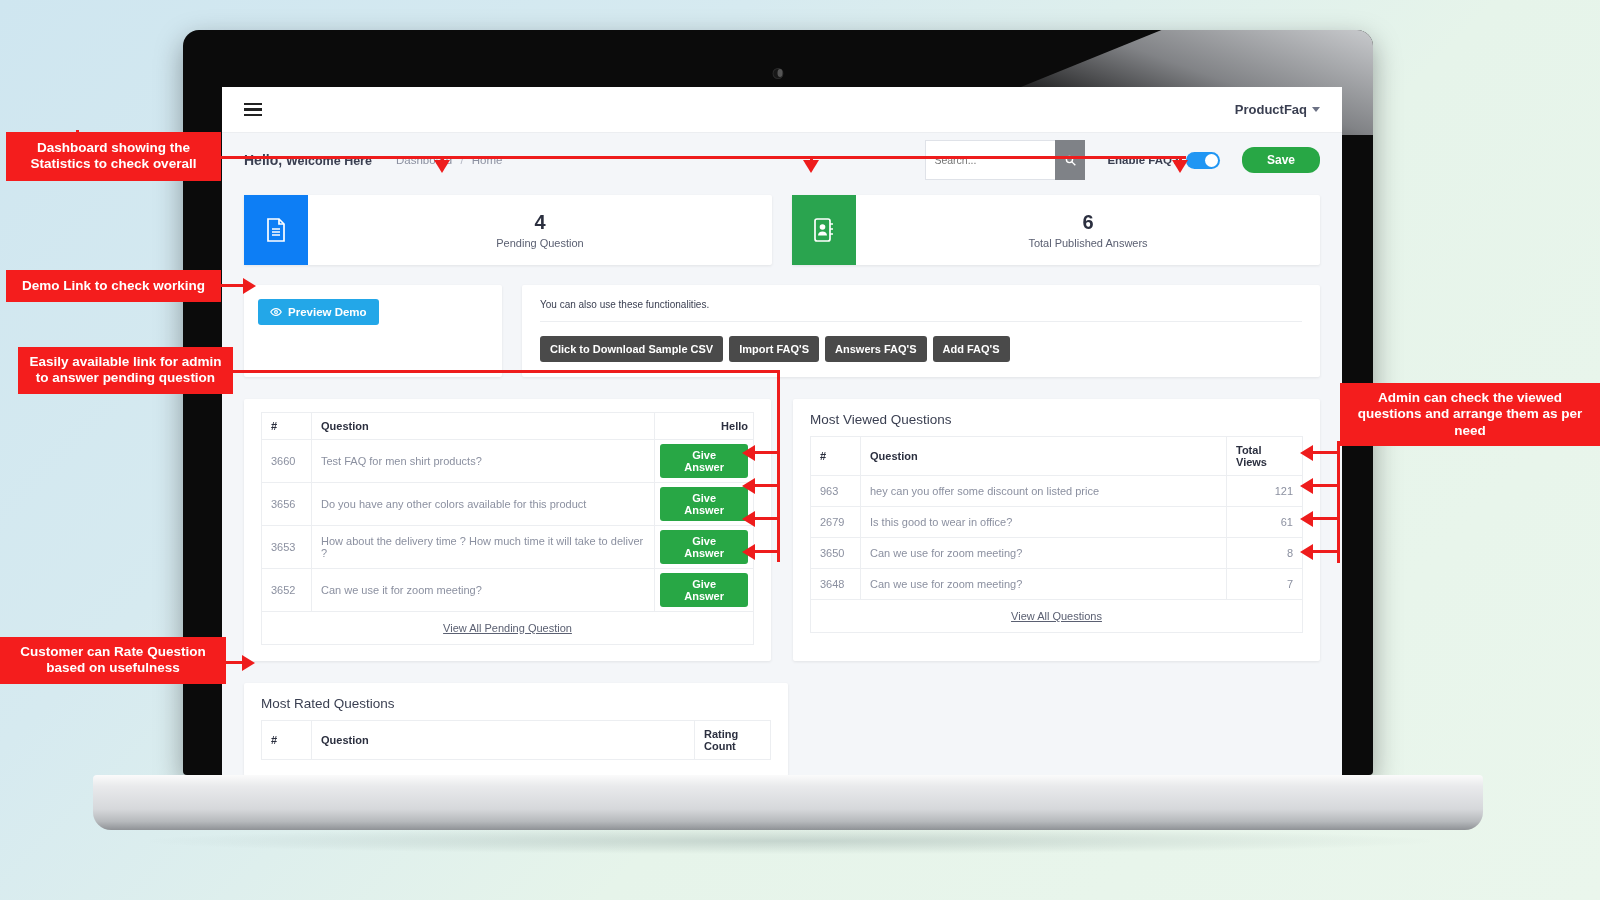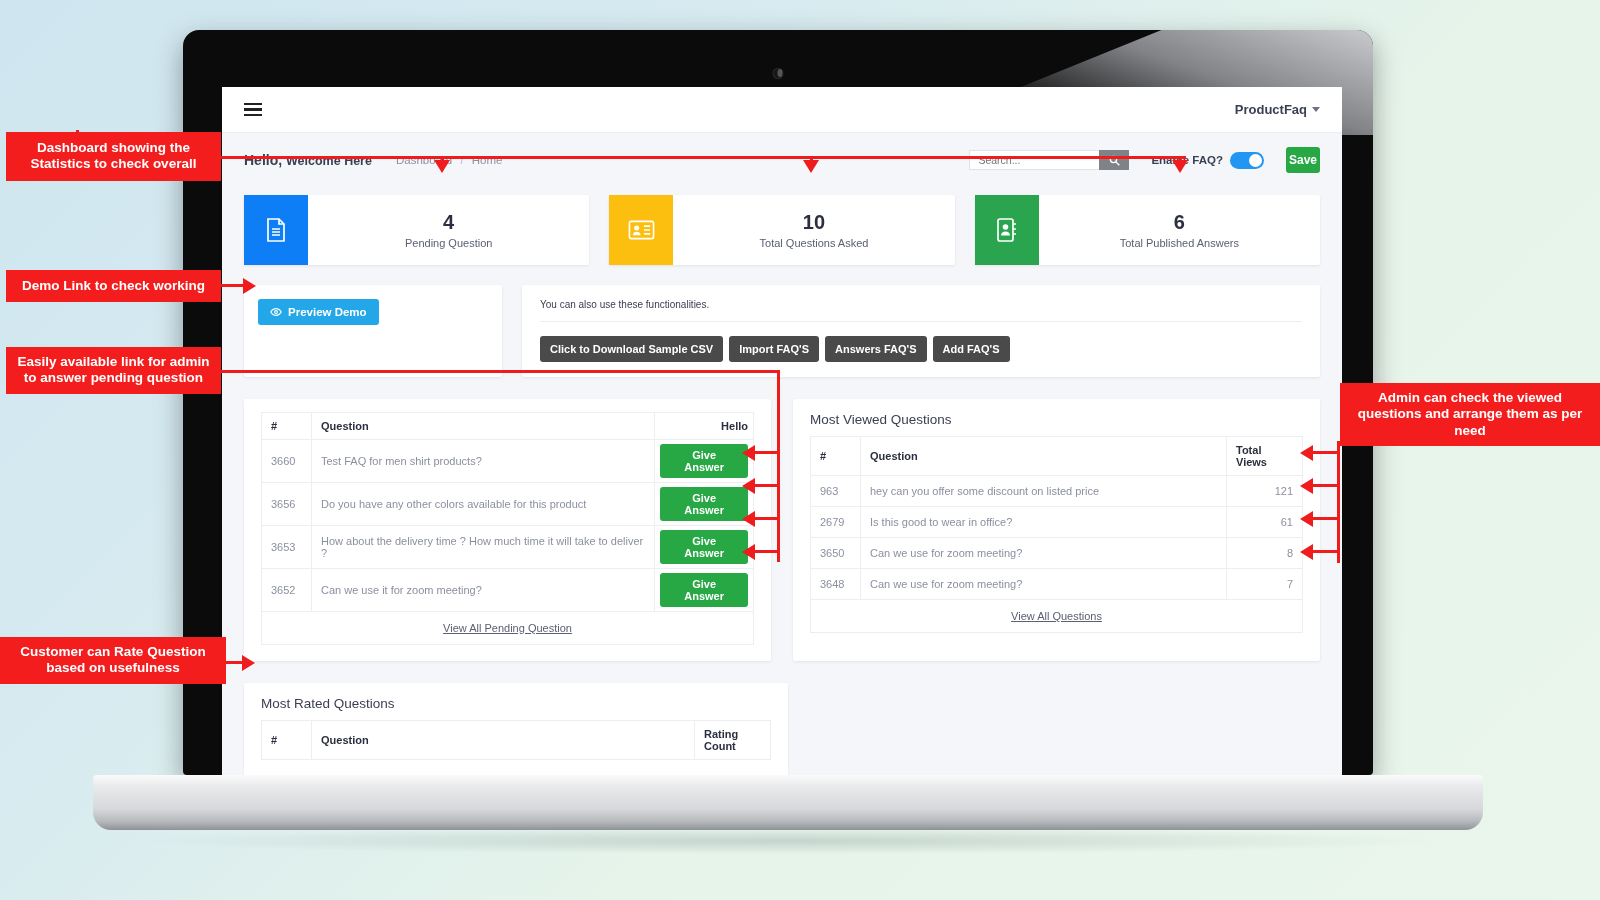--- a/index.html
+++ b/index.html
@@ -50,27 +50,27 @@
   #brand { font-size:13px; color:#3a3f51; font-weight:600; display:flex; align-items:center; gap:5px; }
   .caret-dn { width:0;height:0;border-left:4px solid transparent;border-right:4px solid transparent;border-top:5px solid #6c7184; display:inline-block; }
   
   #subheader { height:54px; background:#f4f6f9; display:flex; align-items:center; padding:0 22px; gap:14px; }
   #greeting { font-size:14px; color:#3a3f51; }
   #greeting b { font-weight:700; }
   #greeting .wel { font-weight:700; font-size:12.5px; }
   #breadcrumb { font-size:11.5px; color:#8b90a0; margin-left:10px; }
   #breadcrumb .sep { margin:0 5px; color:#b4b8c4; }
   #header-right { margin-left:auto; display:flex; align-items:center; gap:22px; }
-  #search-wrap { display:flex; height:20px;justify-content:center; }
+  #search-wrap { display:flex; height:40px;justify-content:center; }
   #search-input { width:130px; border:1px solid #dfe2e8; border-right:none; background:#fff; font-size:10.5px; padding:0 8px; color:#555; outline:none; }
   #search-btn { width:30px; background:#7f8287; border:none; color:#fff; font-size:11px; cursor:pointer; display:flex; align-items:center; justify-content:center; }
   #enable-wrap { display:flex; align-items:center; gap:7px; font-size:11.5px; color:#3a3f51; font-weight:600; }
   .switch { width:34px; height:17px; border-radius:9px; background:#2196f3; position:relative; cursor:pointer; }
   .switch::after { content:""; position:absolute; right:2px; top:2px; width:13px; height:13px; border-radius:50%; background:#fff; }
-  #save-btn { background:#28a745; color:#fff; border:none; font-size:12px; font-weight:600; padding:6px 3px; border-radius:3px; cursor:pointer; }
+  #save-btn { background:#28a745; color:#fff; border:none; font-size:12px; font-weight:600; padding:6px 25px; border-radius:12px; cursor:pointer; }
   
   #content { padding:8px 22px 0 22px; }
   
   #stats-row { display:flex; gap:20px; }
   .stat-card { flex:1; background:#fff; height:70px; display:flex; align-items:stretch; box-shadow:0 1px 3px rgba(0,0,0,.08); border-radius:2px; }
   .stat-icon { width:64px; display:flex; align-items:center; justify-content:center; color:#fff; }
   .stat-body { flex:1; display:flex; flex-direction:column; align-items:center; justify-content:center; gap:3px; }
   .stat-num { font-size:20px; font-weight:700; color:#2b2f3f; }
   .stat-lbl { font-size:11px; color:#5b6072; }
   
@@ -170,36 +170,20 @@
                   <line x1="8" y1="15" x2="16" y2="15"></line>
                   <line x1="8" y1="18" x2="16" y2="18"></line>
               </svg>
             </div>
             <div class="stat-body">
               <div class="stat-num">4</div>
               <div class="stat-lbl">Pending Question</div>
             </div>
           </div>
 
-          <div class="stat-card">
-            <div class="stat-icon" style="background:#fcbf10">
-              <svg width="27" height="22" viewBox="0 0 28 22" fill="none" stroke="#fff" stroke-width="1.7">
-                <rect x="1.5" y="2" width="25" height="18" rx="2"></rect>
-                <circle cx="9" cy="9" r="2.6" fill="#fff" stroke="none"></circle>
-                <path d="M5 16.5c0-2.4 1.8-3.6 4-3.6s4 1.2 4 3.6z" fill="#fff" stroke="none"></path>
-                <line x1="16.5" y1="7" x2="23" y2="7"></line>
-                  <line x1="16.5" y1="11" x2="23" y2="11"></line>
-                  <line x1="16.5" y1="15" x2="23" y2="15"></line>
-              </svg>
-            </div>
-            <div class="stat-body">
-              <div class="stat-num">10</div>
-              <div class="stat-lbl">Total Questions Asked</div>
-            </div>
-          </div>
 
           <div class="stat-card">
             <div class="stat-icon" style="background:#2aa44f">
               <svg width="22" height="26" viewBox="0 0 22 26" fill="none" stroke="#fff" stroke-width="1.7">
                 <rect x="2" y="2" width="15" height="22" rx="2"></rect>
                 <circle cx="9.5" cy="10" r="2.8" fill="#fff" stroke="none"></circle>
                 <path d="M5 18.5c0-2.6 2-4 4.5-4s4.5 1.4 4.5 4z" fill="#fff" stroke="none"></path>
                 <line x1="17" y1="7" x2="20" y2="7"></line>
                   <line x1="17" y1="12" x2="20" y2="12"></line>
                   <line x1="17" y1="17" x2="20" y2="17"></line>
@@ -357,21 +341,21 @@
 <div class="arrow-dn" style="left:803px; top:160px;"></div>
 <div class="aline" style="left:810px; top:156px; width:3px; height:14px;"></div>
 <div class="arrow-dn" style="left:1172px; top:160px;"></div>
 <div class="aline" style="left:1179px; top:156px; width:3px; height:14px;"></div>
 <div class="anno" id="anno-stats" style="left:6px; top:132px; width:215px; padding:8px 6px; font-size:13.5px;">Dashboard showing the Statistics  to check overall</div>
 
 <div class="anno" style="left:6px; top:270px; width:215px; padding:8px 6px; font-size:13.5px;">Demo Link to check working</div>
 <div class="aline" style="left:221px; top:284px; width:24px; height:3px;"></div>
 <div class="arrow-rt" style="left:243px; top:278px;"></div>
 
-<div class="anno" style="left:6px; top:347px; width:215px; padding:7px 6px; font-size:13.5px;">Easily available link for admin to answer pending question</div>
+<div class="anno" style="left:18px; top:347px; width:215px; padding:7px 6px; font-size:13.5px;">Easily available link for admin to answer pending question</div>
 <div class="aline" style="left:777px; top:370px; width:3px; height:192px;"></div>
 <div class="aline" style="left:221px; top:370px; width:559px; height:3px;"></div>
 <div class="aline" style="left:752px; top:451px; width:27px; height:3px;"></div>
 <div class="arrow-lt" style="left:742px; top:445px;"></div>
 <div class="aline" style="left:752px; top:484px; width:27px; height:3px;"></div>
 <div class="arrow-lt" style="left:742px; top:478px;"></div>
 <div class="aline" style="left:752px; top:517px; width:27px; height:3px;"></div>
 <div class="arrow-lt" style="left:742px; top:511px;"></div>
 <div class="aline" style="left:752px; top:550px; width:27px; height:3px;"></div>
 <div class="arrow-lt" style="left:742px; top:544px;"></div>

